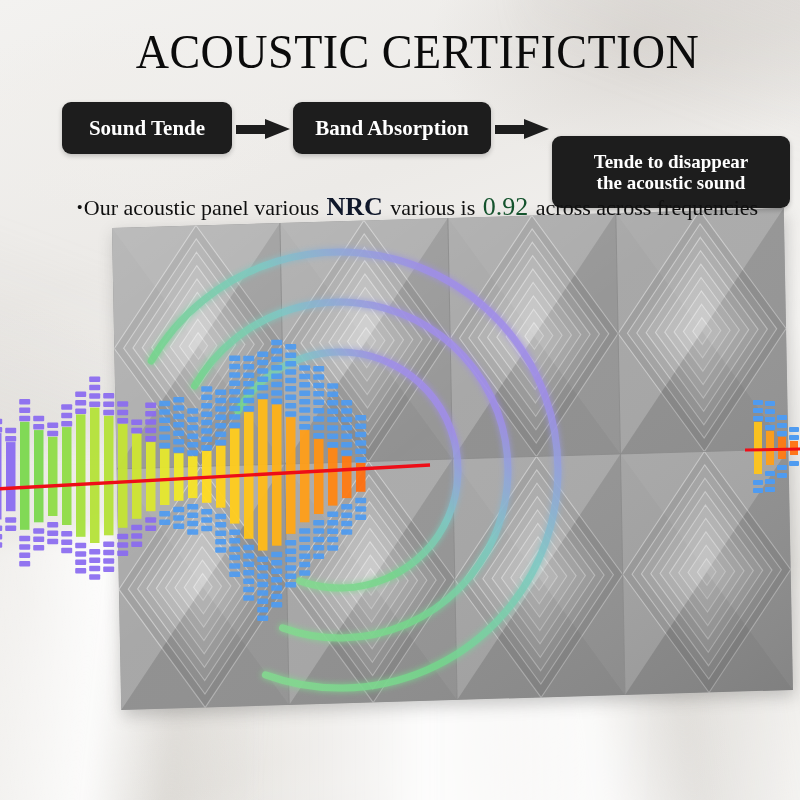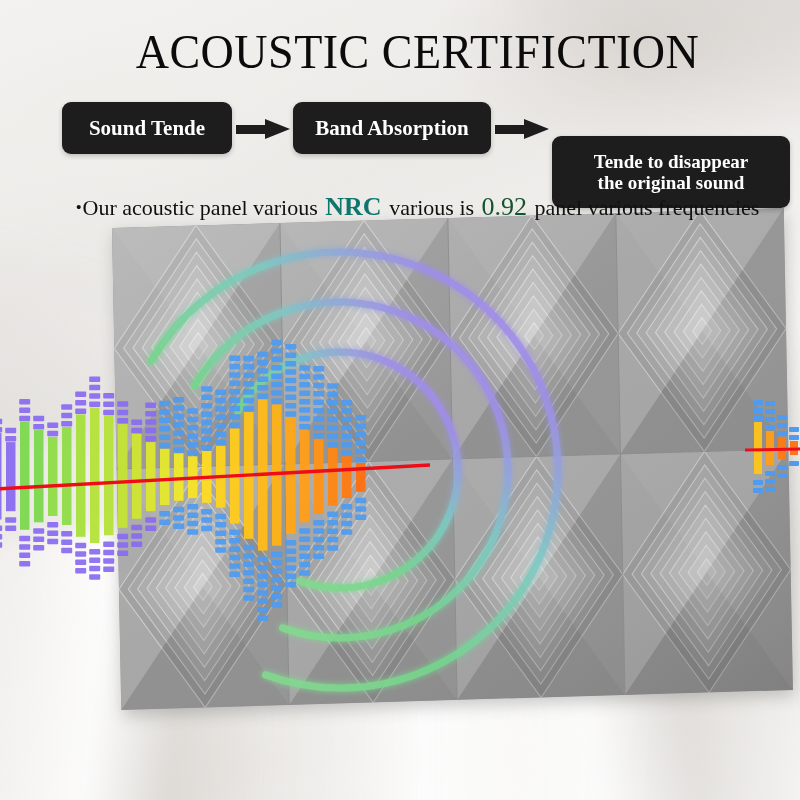--- a/index.html
+++ b/index.html
@@ -58,21 +58,21 @@
   #arr2{left:495px;}
   .arrow .shaft{position:absolute;left:0;top:5px;width:32px;height:9px;background:#1d1d1d;}
   .arrow .head{position:absolute;left:29px;top:-1px;width:0;height:0;
     border-top:10px solid transparent;border-bottom:10px solid transparent;
     border-left:25px solid #1d1d1d;}
 
   .nrcline{position:absolute;left:0;right:0;top:192px;text-align:center;
     font-family:"Liberation Serif", serif;font-size:22px;color:#101010;
     white-space:nowrap;}
   .bullet{font-size:17px;vertical-align:2px;margin-right:1px;}
-  .nrc{color:#0f766e;font-size:26px;font-weight:bold;padding:0 2px;}
+  .nrc{color:#0f172a;font-size:26px;font-weight:bold;padding:0 2px;}
   .score{color:#14532d;font-size:26px;padding:0 2px;}
 
   
   #panelWrap{position:absolute;left:0;top:0;width:800px;height:800px;}
   #panel{position:absolute;left:112px;top:228px;width:672px;height:482px;
     transform:rotate(-1.1deg) skewY(-0.6deg);
     transform-origin:0 0;
     overflow:hidden;
     background:#9c9c9c;
     box-shadow:2px 6px 16px rgba(60,60,60,.25);}
@@ -595,21 +595,21 @@
 
     <div class="fbox" id="box2">Band Absorption</div>
 
     <div class="arrow" id="arr2">
       <span class="shaft"></span>
       <span class="head"></span>
     </div>
 
     <div class="fbox" id="box3">
       <span>Tende to disappear</span>
-      <span>the original sound</span>
+      <span>the acoustic sound</span>
     </div>
   </div>
 
   <div class="nrcline">
-    <span class="bullet">•</span><span>Our acoustic panel various </span><span class="nrc">NRC</span><span> various is </span><span class="score">0.92</span><span> panel various frequencies</span>
+    <span class="bullet">•</span><span>Our acoustic panel various </span><span class="nrc">NRC</span><span> various is </span><span class="score">0.92</span><span> across across frequencies</span>
   </div>
 
 </div>
 
 </body></html>

